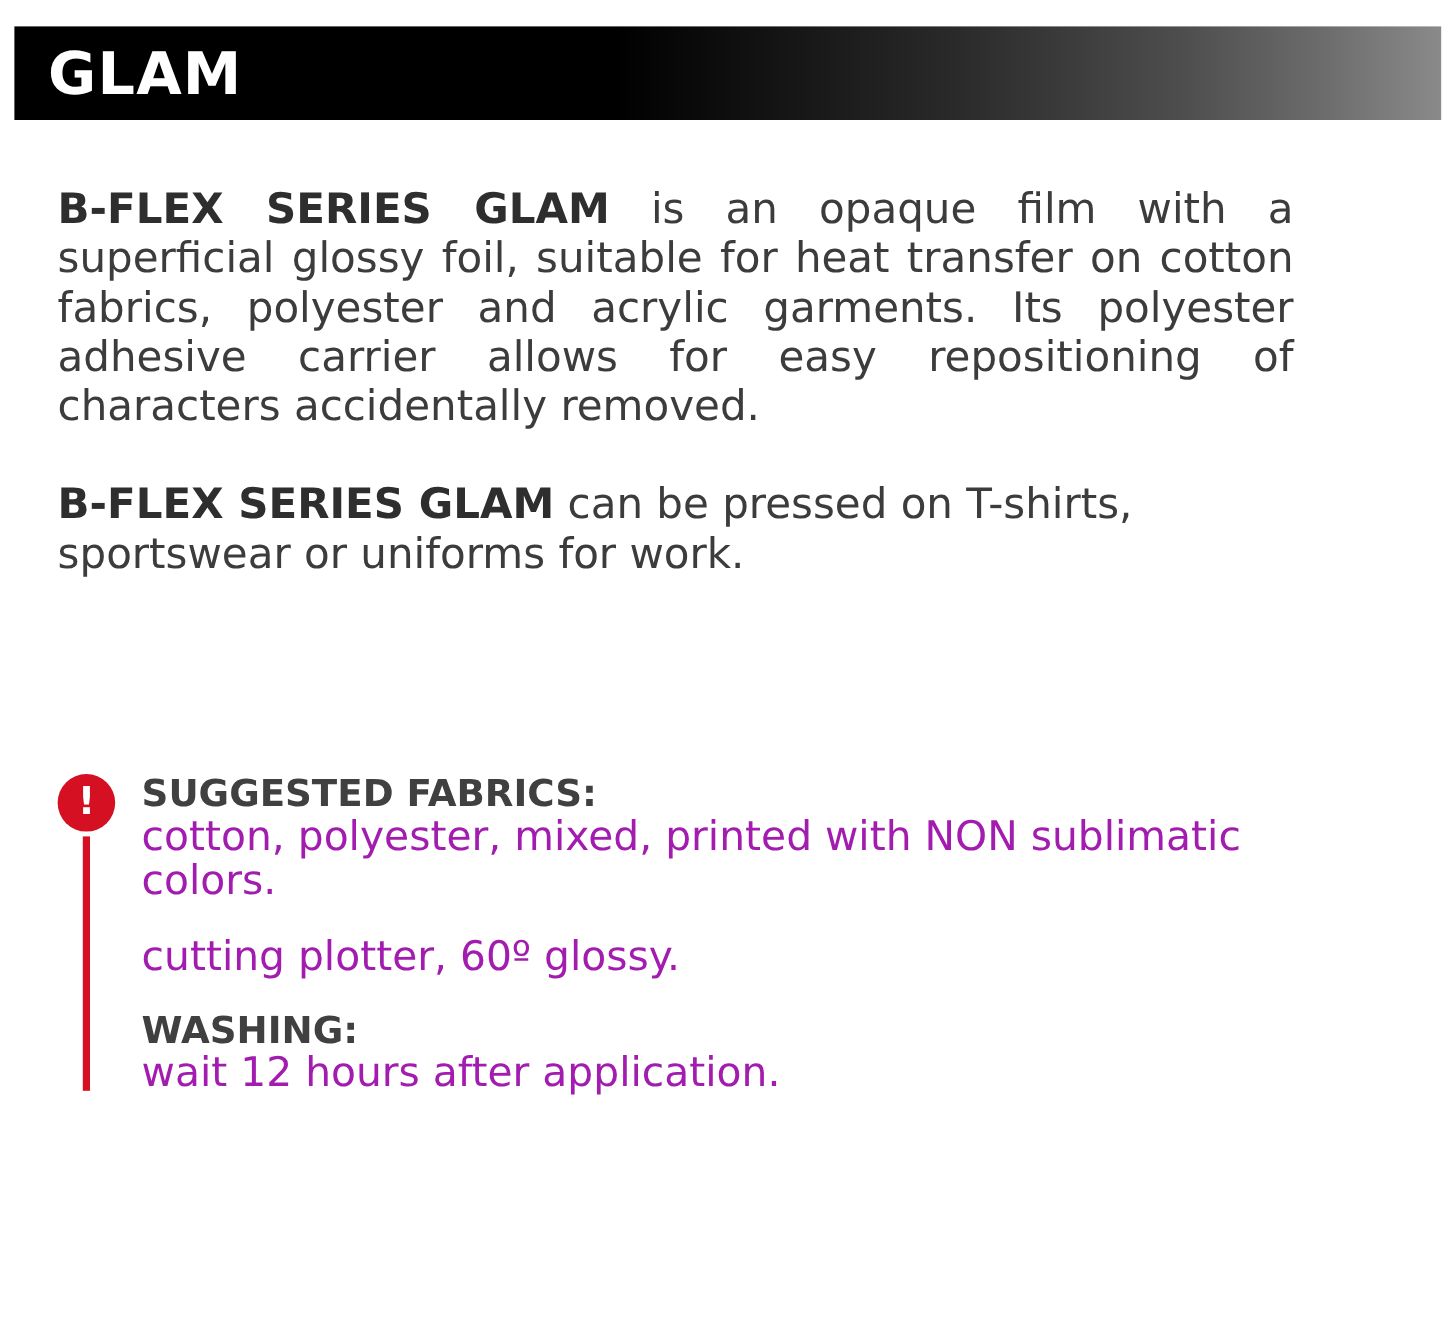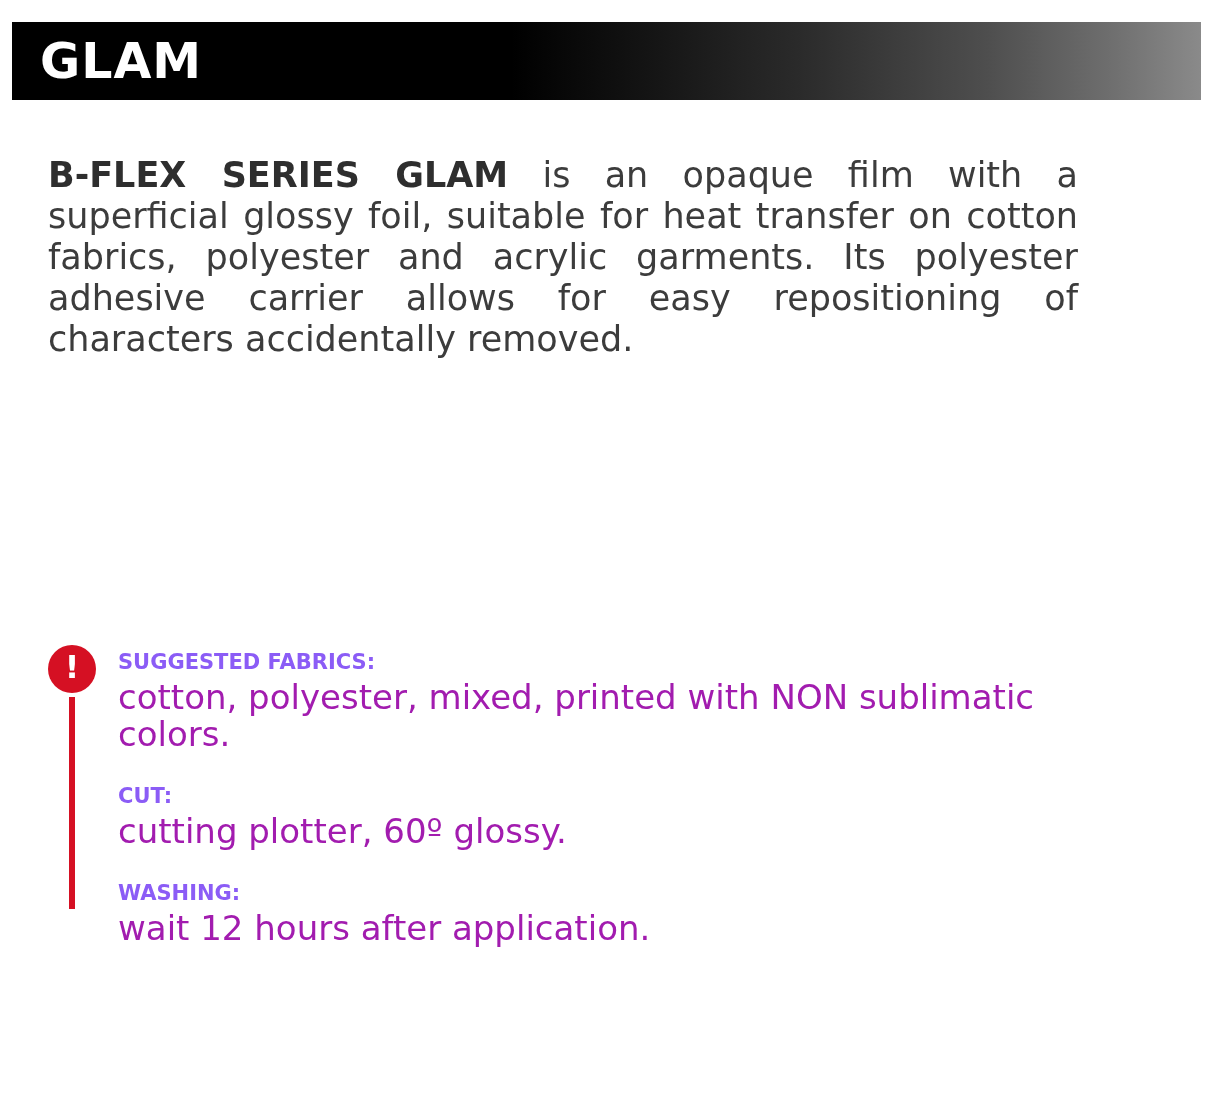--- a/index.html
+++ b/index.html
@@ -118,23 +118,23 @@
     left: 70px;
     width: 980px;
   }
   .note-item {
     margin-bottom: 26px;
   }
   .note-item:last-child {
     margin-bottom: 0;
   }
   .note-label {
-    font-size: 21px;
+    font-size: 31px;
     font-weight: bold;
-    color: #8b5cf6;
+    color: #404040;
     line-height: 34px;
     display: block;
   }
   .note-value {
     font-size: 34px;
     color: #a21caf;
     line-height: 37px;
     display: block;
   }
 </style>
@@ -142,34 +142,34 @@
 <body>
 
 <div class="page">
 
   <div class="header-band">
     <div class="header-title">GLAM</div>
   </div>
 
   <div class="body-copy">
     <p class="para justified"><span class="strong">B-FLEX SERIES GLAM</span><span> is an opaque film with a superficial glossy foil, suitable for heat transfer on cotton fabrics, polyester and acrylic garments. Its polyester adhesive carrier allows for easy repositioning of characters accidentally removed.</span></p>
+    <p class="para"><span class="strong">B-FLEX SERIES GLAM</span><span> can be pressed on T-shirts, sportswear or uniforms for work.</span></p>
   </div>
 
   <div class="notes">
     <div class="note-icon">
       <span class="bang">!</span>
     </div>
     <div class="red-rule"></div>
     <ul class="note-list">
       <li class="note-item">
         <span class="note-label">SUGGESTED FABRICS:</span>
         <span class="note-value">cotton, polyester, mixed, printed with NON sublimatic colors.</span>
       </li>
       <li class="note-item">
-        <span class="note-label">CUT:</span>
         <span class="note-value">cutting plotter, 60º glossy.</span>
       </li>
       <li class="note-item">
         <span class="note-label">WASHING:</span>
         <span class="note-value">wait 12 hours after application.</span>
       </li>
     </ul>
   </div>
 
 </div>

